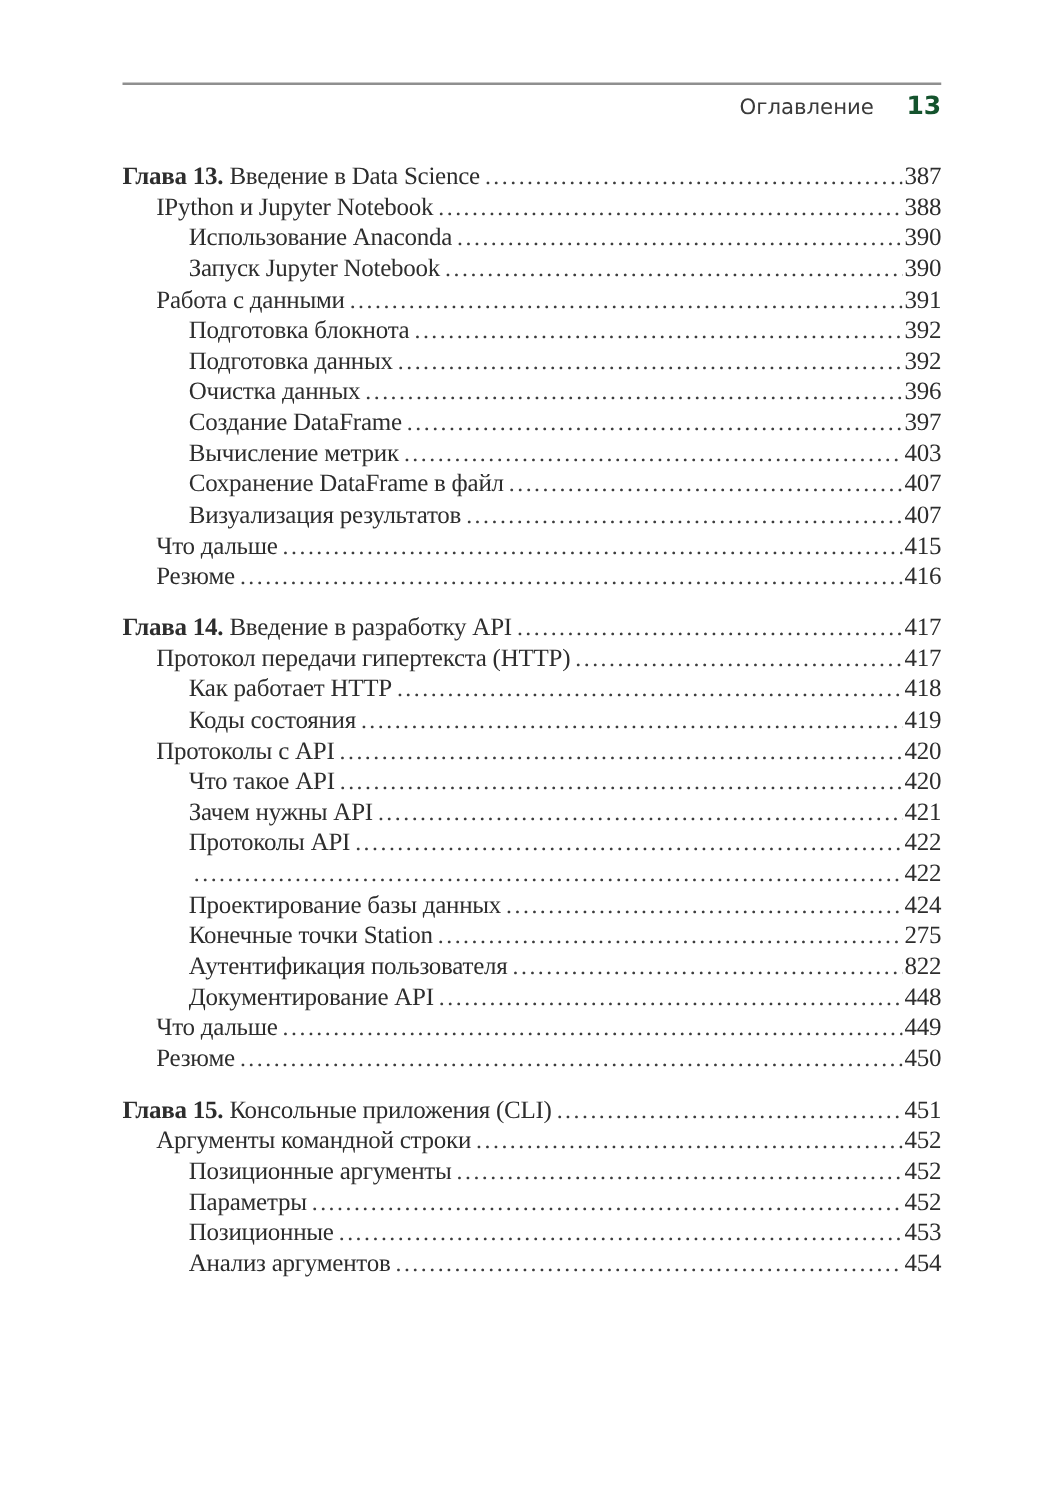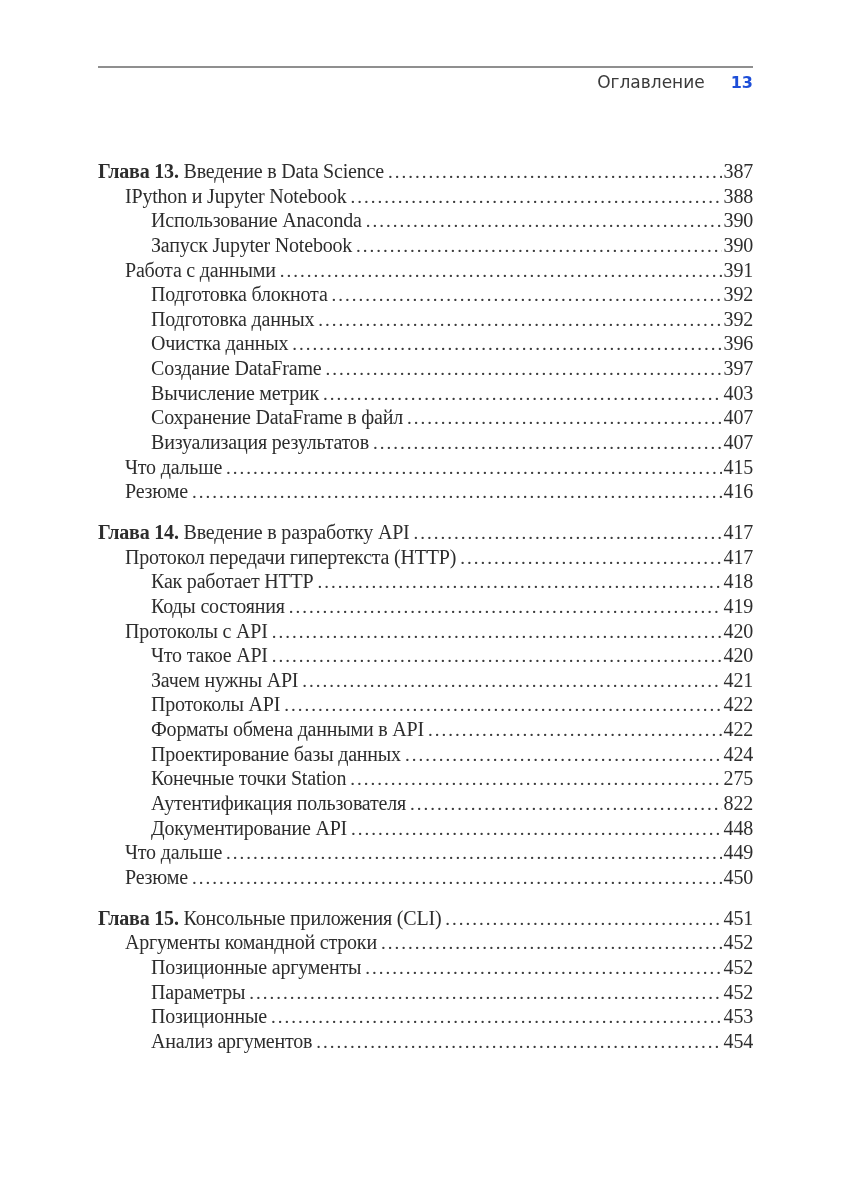--- a/index.html
+++ b/index.html
@@ -24,43 +24,43 @@
     top: 72px; left: 98px;
     width: 655px;
     text-align: right;
     font-family: "DejaVu Sans", "Liberation Sans", sans-serif;
     font-size: 17px;
     color: #3a3a3a;
     white-space: nowrap;
   }
   .running-head .head-page {
     font-weight: 700;
-    font-size: 16px;
-    color: #1d4ed8;
+    font-size: 20px;
+    color: #14532d;
     margin-left: 26px;
   }
   
   .toc {
     position: absolute;
     top: 129px; left: 98px;
     width: 655px;
   }
   .toc-row {
     display: flex;
     align-items: baseline;
     height: 24.65px;
     line-height: 24.65px;
     font-size: 20px;
     letter-spacing: -0.2px;
     white-space: nowrap;
   }
   .toc-row.chapter:not(:first-child) { margin-top: 16px; }
   .toc-row.level-1 { padding-left: 27px; justify-content: center; }
   .toc-row.level-2 { padding-left: 53px; }
-  .toc-title-wrap { flex: none; margin-top: 30px; }
+  .toc-title-wrap { flex: none; }
   .prefix { font-weight: 700; }
   .dots {
     flex: 1 1 auto;
     overflow: hidden;
     margin: 0 2px 0 4px;
     min-width: 12px;
     color: #3c3c3c;
   }
   .dots::after {
     content: "................................................................................................................................................................";
@@ -182,21 +182,20 @@
     <span class="toc-title-wrap"><span class="title">Зачем нужны API</span></span>
     <span class="dots"></span>
     <span class="page-num">421</span>
   </div>
       <div class="toc-row level-2">
     <span class="toc-title-wrap"><span class="title">Протоколы API</span></span>
     <span class="dots"></span>
     <span class="page-num">422</span>
   </div>
       <div class="toc-row level-2">
-    <span class="toc-title-wrap"><span class="title">Форматы обмена данными в API</span></span>
     <span class="dots"></span>
     <span class="page-num">422</span>
   </div>
       <div class="toc-row level-2">
     <span class="toc-title-wrap"><span class="title">Проектирование базы данных</span></span>
     <span class="dots"></span>
     <span class="page-num">424</span>
   </div>
       <div class="toc-row level-2">
     <span class="toc-title-wrap"><span class="title">Конечные точки Station</span></span>

